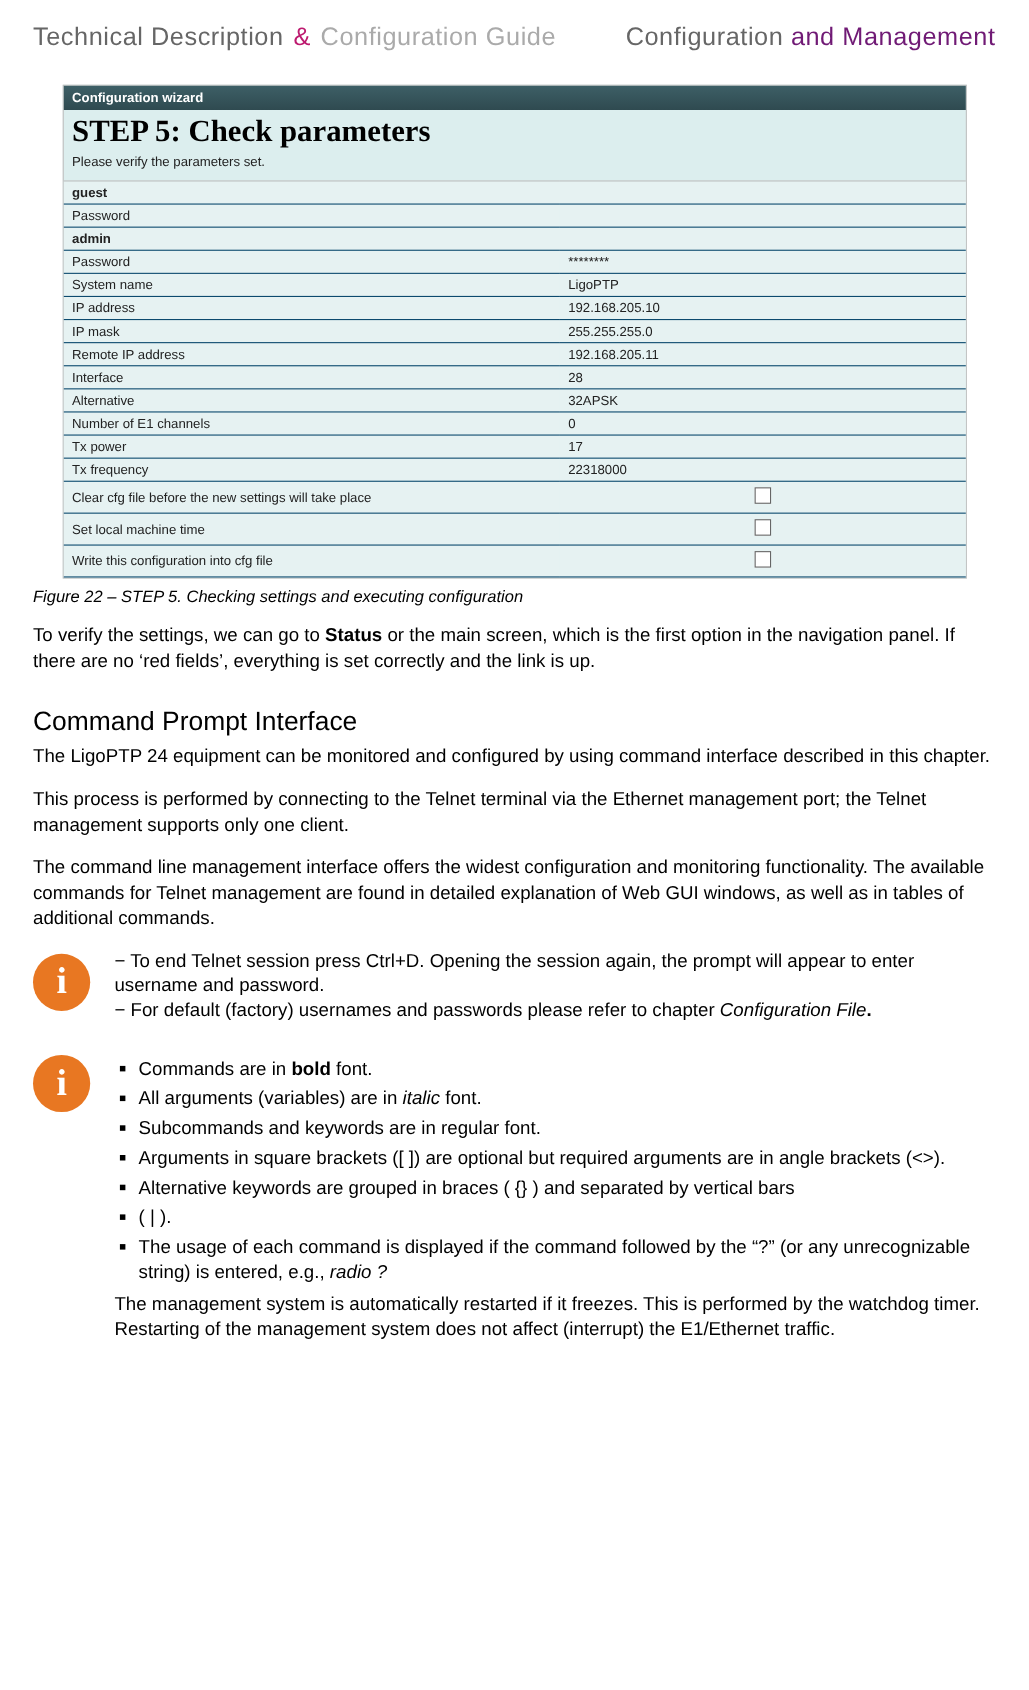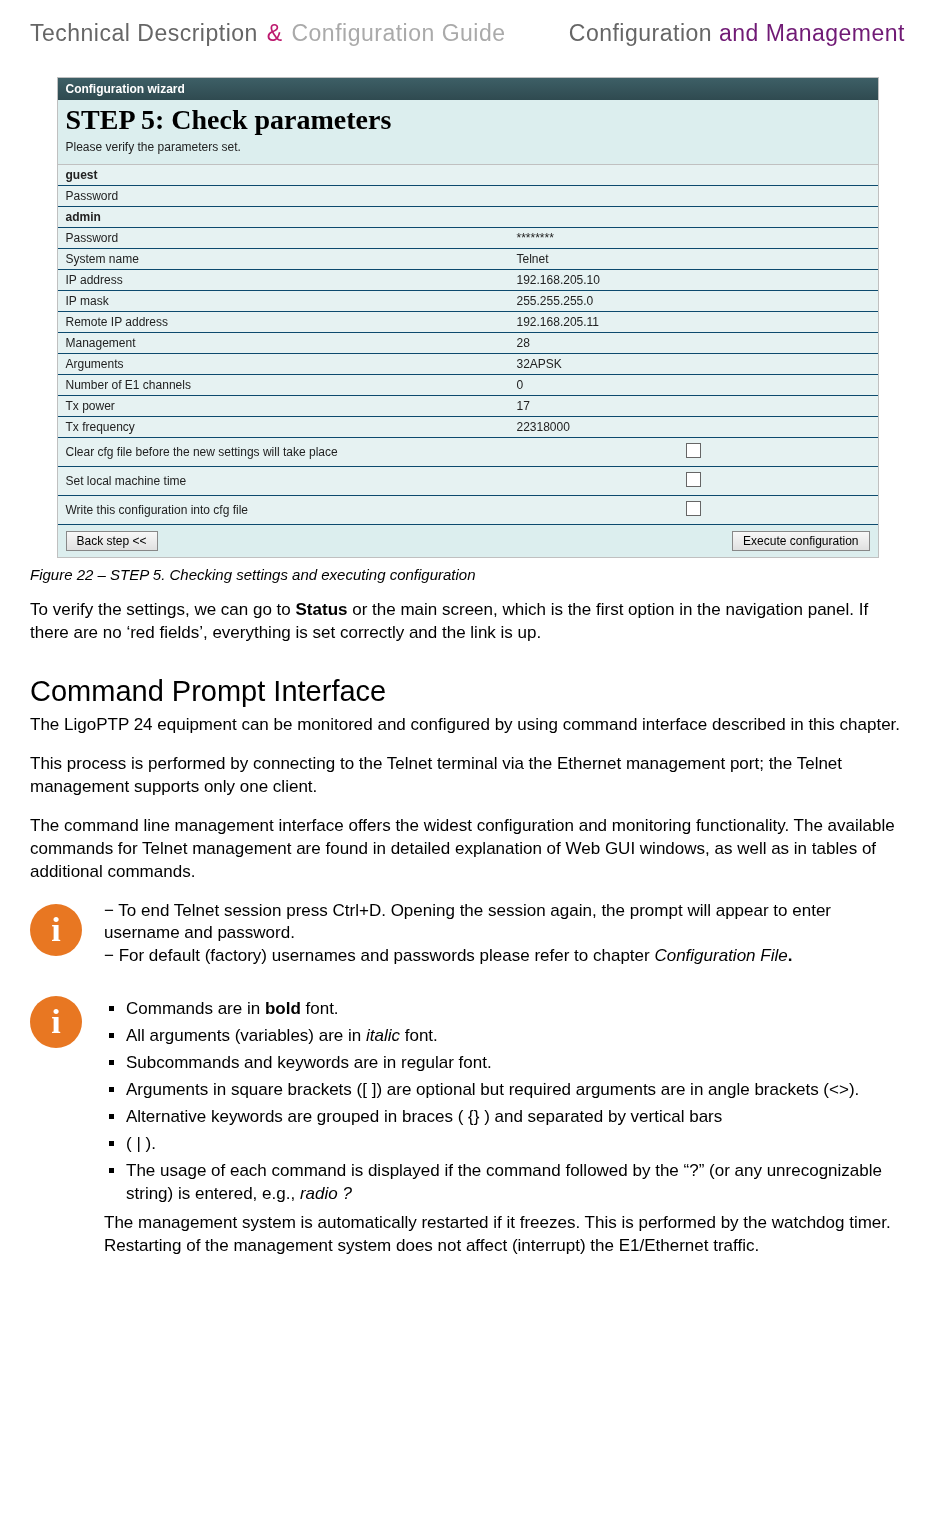--- a/index.html
+++ b/index.html
@@ -90,21 +90,21 @@
     margin: 4px 0 16px 0;
   }
   p.body {
     font-size:17px;
     line-height:1.35;
     margin: 0 0 16px 0;
   }
   h2.section {
     font-family: Arial, Helvetica, sans-serif;
     font-weight: normal;
-    font-size: 29px;
+    font-size: 24px;
     margin: 30px 0 6px 0;
   }
 
   .info-row {
     display:flex;
     align-items:flex-start;
     margin: 10px 0 24px 0;
   }
   .info-icon {
     flex: 0 0 56px;
@@ -163,40 +163,40 @@
         </tr>
     <tr>
           <td class="sec" colspan="2">admin</td>
         </tr>
     <tr>
           <td class="k">Password</td>
           <td class="v">********</td>
         </tr>
     <tr>
           <td class="k">System name</td>
-          <td class="v">Telnet</td>
+          <td class="v">LigoPTP</td>
         </tr>
     <tr>
           <td class="k">IP address</td>
           <td class="v">192.168.205.10</td>
         </tr>
     <tr>
           <td class="k">IP mask</td>
           <td class="v">255.255.255.0</td>
         </tr>
     <tr>
           <td class="k">Remote IP address</td>
           <td class="v">192.168.205.11</td>
         </tr>
     <tr>
-          <td class="k">Management</td>
+          <td class="k">Interface</td>
           <td class="v">28</td>
         </tr>
     <tr>
-          <td class="k">Arguments</td>
+          <td class="k">Alternative</td>
           <td class="v">32APSK</td>
         </tr>
     <tr>
           <td class="k">Number of E1 channels</td>
           <td class="v">0</td>
         </tr>
     <tr>
           <td class="k">Tx power</td>
           <td class="v">17</td>
         </tr>
@@ -208,24 +208,20 @@
           <td class="k">Clear cfg file before the new settings will take place</td>
           <td class="cb"><span class="check"></span></td>
         </tr>
     <tr>
           <td class="k">Set local machine time</td>
           <td class="cb"><span class="check"></span></td>
         </tr>
     <tr>
           <td class="k">Write this configuration into cfg file</td>
           <td class="cb"><span class="check"></span></td>
-        </tr>
-    <tr class="btnrow">
-          <td><button class="wbtn">Back step &lt;&lt;</button></td>
-    <td style="text-align:right"><button class="wbtn">Execute configuration</button></td>
         </tr>
   </tbody>
     </table>
 </div>
 
 <div class="figcap">Figure 22 – STEP 5. Checking settings and executing configuration</div>
 
 <p class="body">
   <span>To verify the settings, we can go to </span><b>Status</b><span> or the main screen, which is the first option in the navigation panel. If there are no ‘red fields’, everything is set correctly and the link is up.</span>
 </p>

